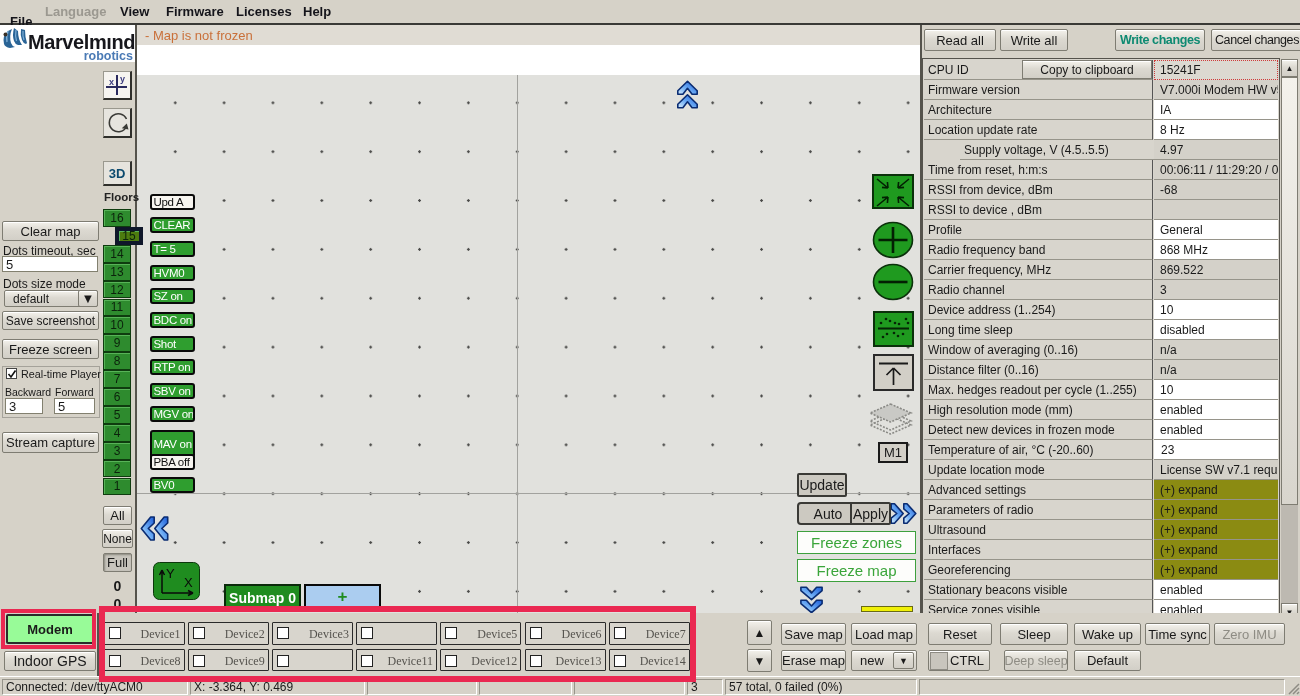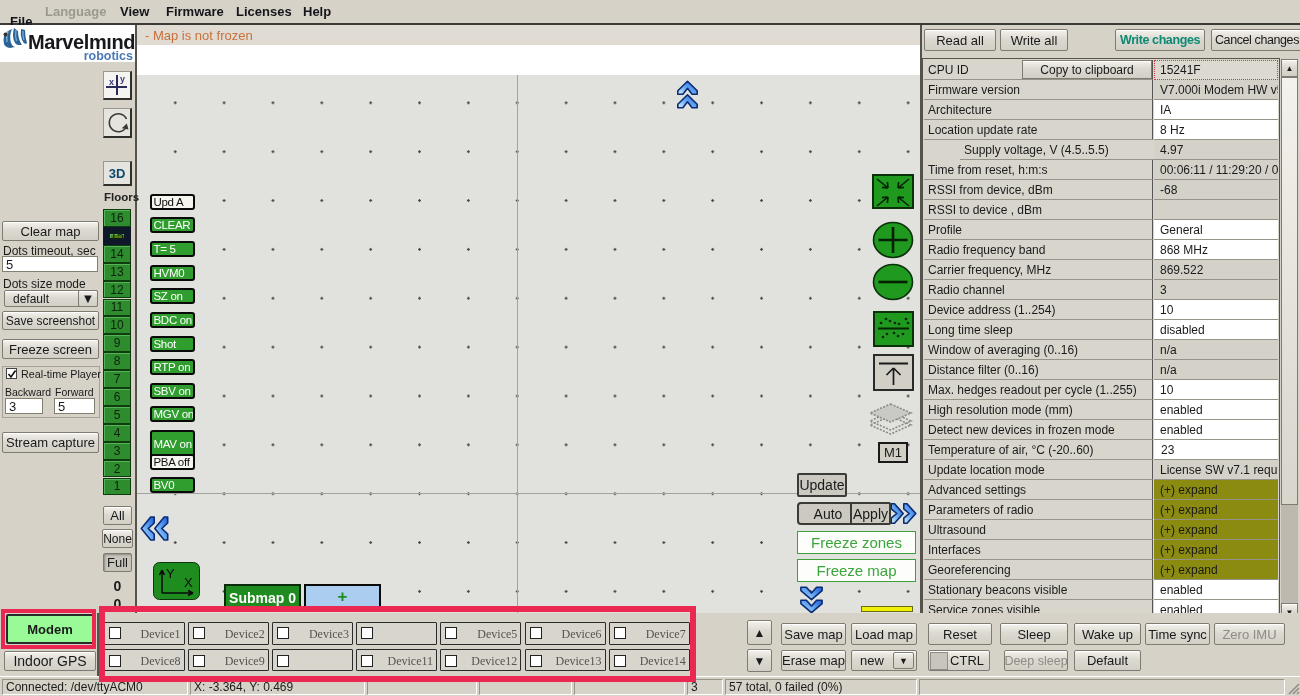--- a/index.html
+++ b/index.html
@@ -55,21 +55,21 @@
 <text x="16" y="10" font-size="9" font-weight="bold" fill="#3a3a7e" font-family="Liberation Sans">y</text>
 </svg>
 <div class="abs" style="left:103px;top:108px;width:29px;height:30px;background:#e6e4de;border:1px solid #9a988e;border-right:2px solid #2f2f2b;border-bottom:2px solid #2f2f2b;"></div>
 <svg class="abs" style="left:106px;top:111px;" width="24" height="24" viewBox="0 0 24 24">
 <path d="M20.5 15.5 A9 9 0 1 1 20.5 8" stroke="#3a3a36" stroke-width="1.6" fill="none"></path>
 <path d="M22.5 18.5 L15.8 17.2 L20.8 12.6 Z" fill="#3a3a36"></path>
 </svg>
 <div class="abs" style="left:103px;top:161px;width:29px;height:25px;background:#e6e4de;border:1px solid #9a988e;border-right:2px solid #2f2f2b;border-bottom:2px solid #2f2f2b;display:flex;align-items:center;justify-content:center;color:#0c4a6e;font-weight:bold;font-size:13px;">3D</div>
 <div class="abs" style="left:104px;top:191px;font-size:11.5px;font-weight:bold;color:#222;">Floors</div>
 <div class="abs" style="left:103px;top:209.0px;width:28px;height:17.9px;background:#2e8b2e;border:1px solid #0f3c0f;box-shadow:inset 1px 1px 0 #57b357;display:flex;align-items:center;justify-content:center;font-size:12px;color:#0c230c;">16</div>
-<div class="abs" style="left:103px;top:226.9px;width:28px;height:17.9px;background:#4d7c0f;border:7px solid #0f172a;box-shadow:inset 1px 1px 0 #57b357;display:flex;align-items:center;justify-content:center;font-size:12px;color:#0c230c;">15</div>
+<div class="abs" style="left:115px;top:226.9px;width:28px;height:17.9px;background:#4d7c0f;border:4px solid #0f172a;box-shadow:inset 1px 1px 0 #57b357;display:flex;align-items:center;justify-content:center;font-size:12px;color:#0c230c;">15</div>
 <div class="abs" style="left:103px;top:244.8px;width:28px;height:17.9px;background:#2e8b2e;border:1px solid #0f3c0f;box-shadow:inset 1px 1px 0 #57b357;display:flex;align-items:center;justify-content:center;font-size:12px;color:#0c230c;">14</div>
 <div class="abs" style="left:103px;top:262.7px;width:28px;height:17.9px;background:#2e8b2e;border:1px solid #0f3c0f;box-shadow:inset 1px 1px 0 #57b357;display:flex;align-items:center;justify-content:center;font-size:12px;color:#0c230c;">13</div>
 <div class="abs" style="left:103px;top:280.6px;width:28px;height:17.9px;background:#2e8b2e;border:1px solid #0f3c0f;box-shadow:inset 1px 1px 0 #57b357;display:flex;align-items:center;justify-content:center;font-size:12px;color:#0c230c;">12</div>
 <div class="abs" style="left:103px;top:298.5px;width:28px;height:17.9px;background:#2e8b2e;border:1px solid #0f3c0f;box-shadow:inset 1px 1px 0 #57b357;display:flex;align-items:center;justify-content:center;font-size:12px;color:#0c230c;">11</div>
 <div class="abs" style="left:103px;top:316.4px;width:28px;height:17.9px;background:#2e8b2e;border:1px solid #0f3c0f;box-shadow:inset 1px 1px 0 #57b357;display:flex;align-items:center;justify-content:center;font-size:12px;color:#0c230c;">10</div>
 <div class="abs" style="left:103px;top:334.3px;width:28px;height:17.9px;background:#2e8b2e;border:1px solid #0f3c0f;box-shadow:inset 1px 1px 0 #57b357;display:flex;align-items:center;justify-content:center;font-size:12px;color:#0c230c;">9</div>
 <div class="abs" style="left:103px;top:352.2px;width:28px;height:17.9px;background:#2e8b2e;border:1px solid #0f3c0f;box-shadow:inset 1px 1px 0 #57b357;display:flex;align-items:center;justify-content:center;font-size:12px;color:#0c230c;">8</div>
 <div class="abs" style="left:103px;top:370.1px;width:28px;height:17.9px;background:#2e8b2e;border:1px solid #0f3c0f;box-shadow:inset 1px 1px 0 #57b357;display:flex;align-items:center;justify-content:center;font-size:12px;color:#0c230c;">7</div>
 <div class="abs" style="left:103px;top:388.0px;width:28px;height:17.9px;background:#2e8b2e;border:1px solid #0f3c0f;box-shadow:inset 1px 1px 0 #57b357;display:flex;align-items:center;justify-content:center;font-size:12px;color:#0c230c;">6</div>
 <div class="abs" style="left:103px;top:405.9px;width:28px;height:17.9px;background:#2e8b2e;border:1px solid #0f3c0f;box-shadow:inset 1px 1px 0 #57b357;display:flex;align-items:center;justify-content:center;font-size:12px;color:#0c230c;">5</div>

